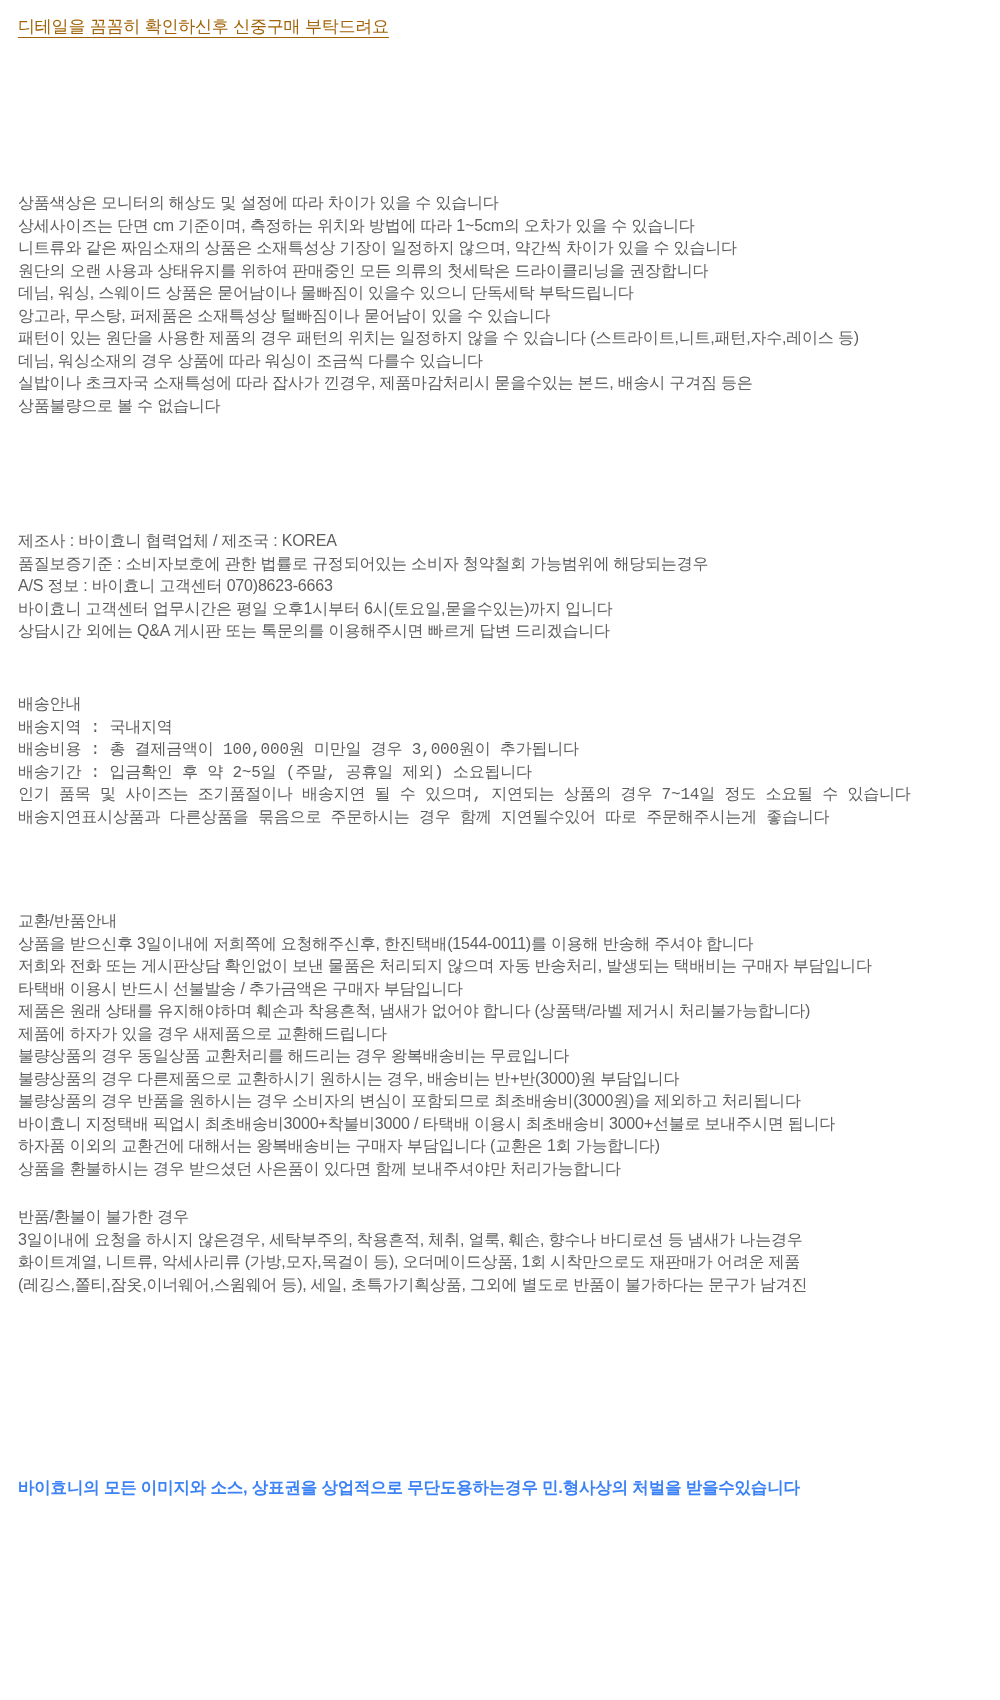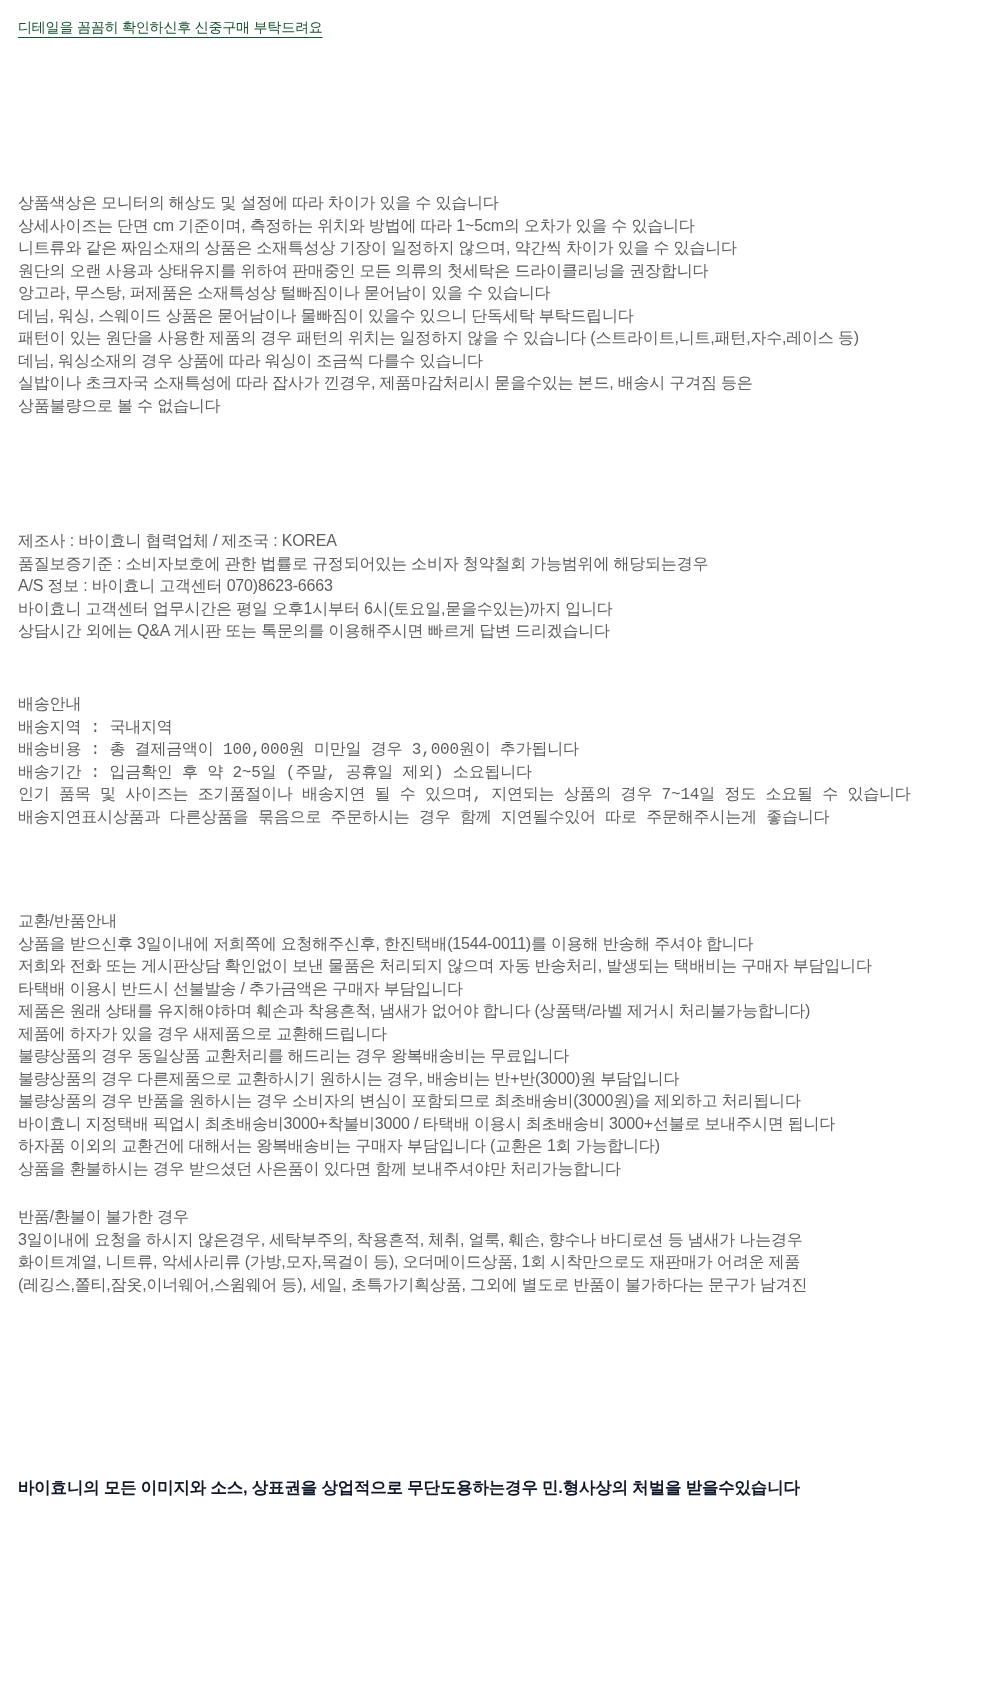--- a/index.html
+++ b/index.html
@@ -22,50 +22,50 @@
     font-size: 16px;
     line-height: 22.5px;
     letter-spacing: -0.2px;
     white-space: nowrap;
   }
   .sec .line {
     height: 22.5px;
   }
   .page-title {
     top: 16px;
-    font-size: 14px;
-    color: #14532d;
+    font-size: 17px;
+    color: #a16207;
     text-decoration: underline;
     text-underline-offset: 5px;
   }
   .sec-notice   { top: 192px; }
   .sec-maker    { top: 530px; }
   .sec-shipping { top: 694px; font-family: Liberation Mono, monospace; }
   .sec-exchange { top: 910px; }
   .sec-noreturn { top: 1206px; }
   .sec-footer {
     top: 1476px;
     font-weight: bold;
-    color: #0f172a;
+    color: #3b82f6;
     font-size: 16.5px;
   }
   .heading { height: 22.5px; }
 </style>
 </head>
 <body>
 
 <div class="sec page-title">디테일을 꼼꼼히 확인하신후 신중구매 부탁드려요</div>
 
 <div class="sec sec-notice">
     <div class="line">상품색상은 모니터의 해상도 및 설정에 따라 차이가 있을 수 있습니다</div>
     <div class="line">상세사이즈는 단면 cm 기준이며, 측정하는 위치와 방법에 따라 1~5cm의 오차가 있을 수 있습니다</div>
     <div class="line">니트류와 같은 짜임소재의 상품은 소재특성상 기장이 일정하지 않으며, 약간씩 차이가 있을 수 있습니다</div>
     <div class="line">원단의 오랜 사용과 상태유지를 위하여 판매중인 모든 의류의 첫세탁은 드라이클리닝을 권장합니다</div>
+    <div class="line">데님, 워싱, 스웨이드 상품은 묻어남이나 물빠짐이 있을수 있으니 단독세탁 부탁드립니다</div>
     <div class="line">앙고라, 무스탕, 퍼제품은 소재특성상 털빠짐이나 묻어남이 있을 수 있습니다</div>
-    <div class="line">데님, 워싱, 스웨이드 상품은 묻어남이나 물빠짐이 있을수 있으니 단독세탁 부탁드립니다</div>
     <div class="line">패턴이 있는 원단을 사용한 제품의 경우 패턴의 위치는 일정하지 않을 수 있습니다 (스트라이트,니트,패턴,자수,레이스 등)</div>
     <div class="line">데님, 워싱소재의 경우 상품에 따라 워싱이 조금씩 다를수 있습니다</div>
     <div class="line">실밥이나 초크자국 소재특성에 따라 잡사가 낀경우, 제품마감처리시 묻을수있는 본드, 배송시 구겨짐 등은</div>
     <div class="line">상품불량으로 볼 수 없습니다</div>
   </div>
 
 <div class="sec sec-maker">
     <div class="line">제조사 : 바이효니 협력업체 / 제조국 : KOREA</div>
     <div class="line">품질보증기준 : 소비자보호에 관한 법률로 규정되어있는 소비자 청약철회 가능범위에 해당되는경우</div>
     <div class="line">A/S 정보 : 바이효니 고객센터 070)8623-6663</div>

